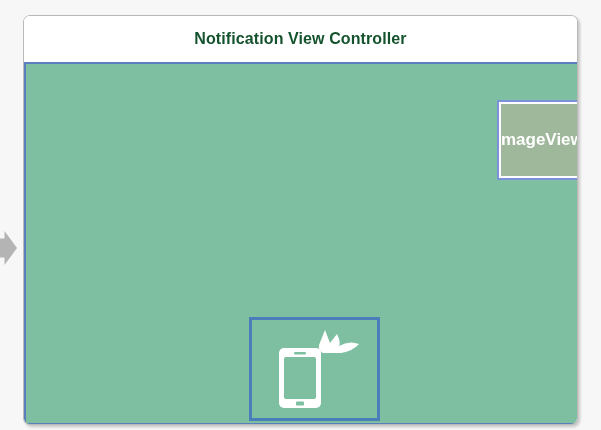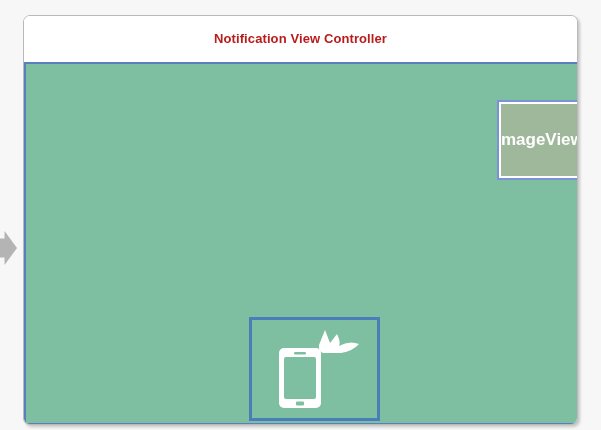--- a/index.html
+++ b/index.html
@@ -54,23 +54,23 @@
     left: 0;
     top: 0;
     right: 0;
     height: 45px;
     background: #ffffff;
     display: flex;
     align-items: center;
     justify-content: center;
   }
   #scene-title {
-    font-size: 13px;
+    font-size: 16px;
     font-weight: bold;
-    color: #b91c1c;
+    color: #14532d;
     letter-spacing: 0.1px;
     white-space: nowrap;
   }
 
   
   #root-view {
     position: absolute;
     left: 0px;
     top: 46px;
     width: 555px;

